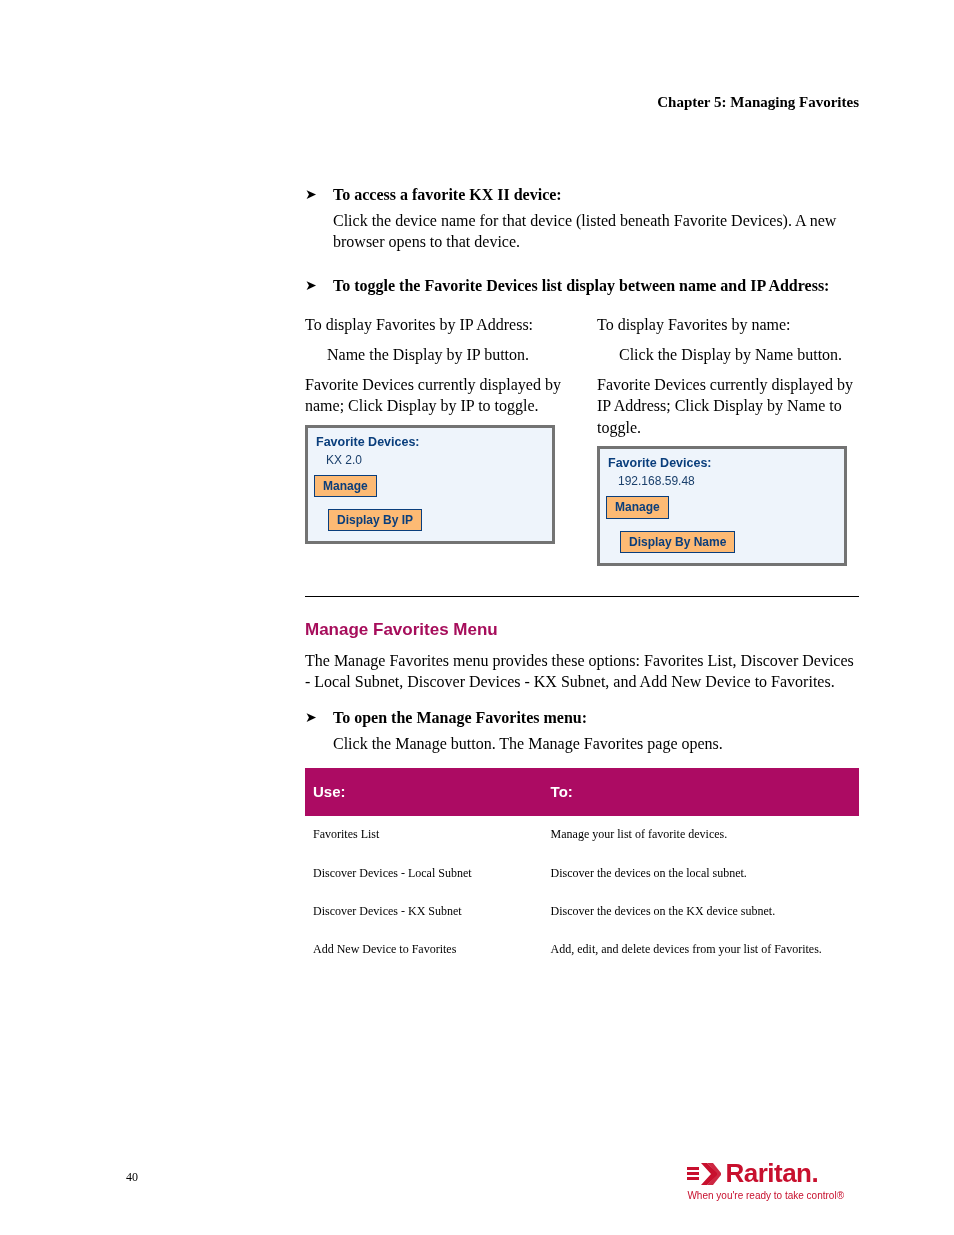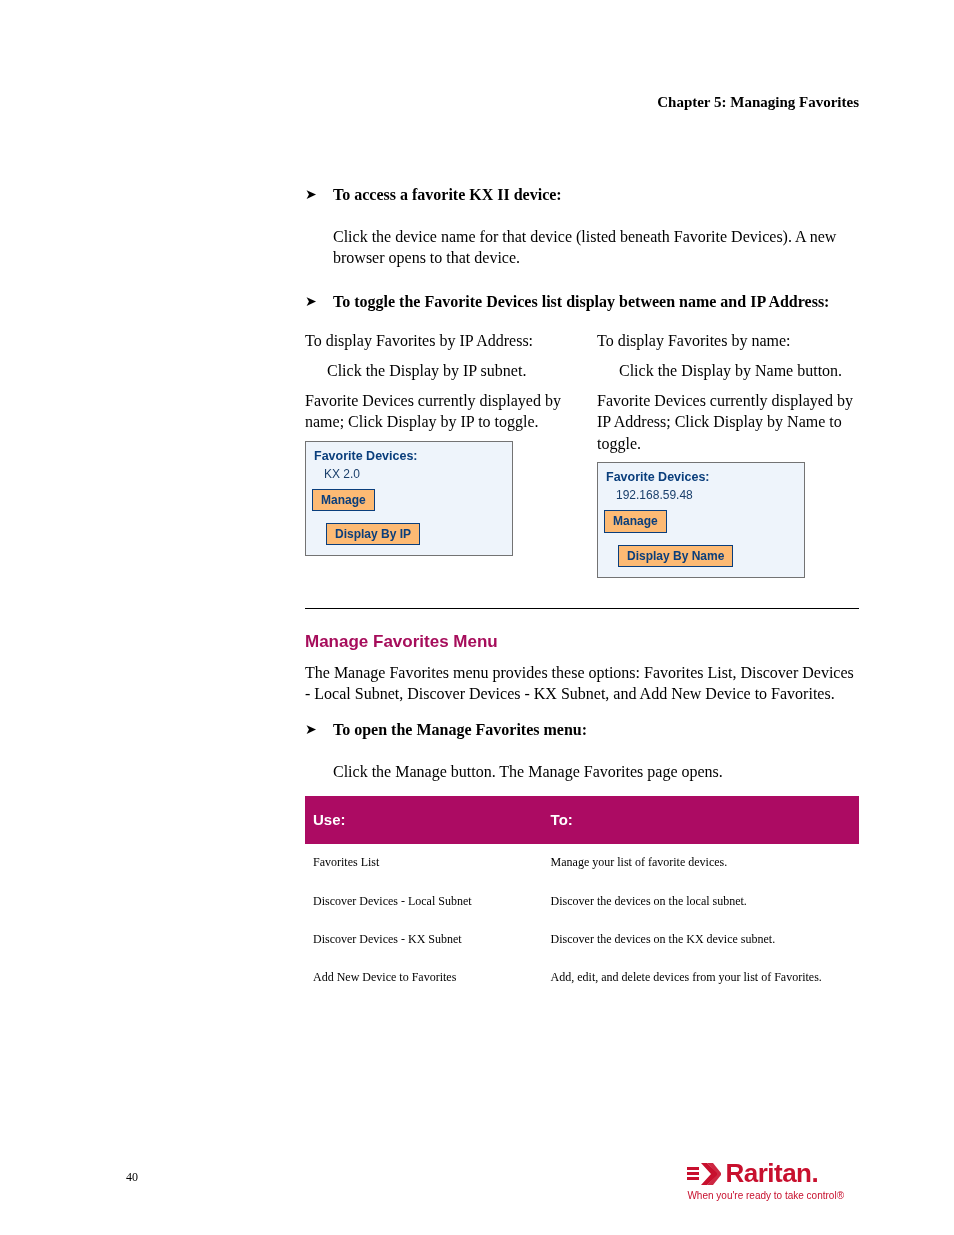--- a/index.html
+++ b/index.html
@@ -42,21 +42,21 @@
   left: 0;
   top: 2px;
   font-size: 14px;
 }
 .task .title {
   font-weight: bold;
   padding-left: 28px;
 }
 .task .body {
   padding-left: 28px;
-  margin-top: 20px;
+  margin-top: 4px;
 }
 
 .two-col {
   display: flex;
   gap: 30px;
   margin-top: 18px;
 }
 .two-col .col {
   flex: 1 1 0;
 }
@@ -103,23 +103,23 @@
 .opt-table th:first-child { width: 40%; }
 .opt-table td {
   padding: 10px 8px 12px 8px;
   vertical-align: top;
   font-size: 12px;
 }
 
 
 .fav-widget {
   margin-top: 6px;
-  width: 208px;
+  width: 250px;
   background: #eef4fb;
-  border: 1px solid #737373;
+  border: 3px solid #737373;
   padding: 4px 6px 10px 6px;
   font-family: Verdana, Geneva, sans-serif;
   font-size: 12px;
   box-sizing: border-box;
 }
 .fav-widget .fw-title {
   color: #0a3e7c;
   font-weight: bold;
   font-size: 12.5px;
   padding: 2px 0 1px 2px;
@@ -192,21 +192,21 @@
     </div>
 
     <div class="task" style="margin-top:22px;">
       <span class="arrow">➤</span>
       <div class="title">To toggle the Favorite Devices list display between name and IP Address:</div>
 
       <div class="two-col">
 
         <div class="col">
           <p>To display Favorites by IP Address:</p>
-          <p class="step">Click the Display by IP subnet.</p>
+          <p class="step">Name the Display by IP button.</p>
           <p>Favorite Devices currently displayed by name; Click Display by IP to toggle.</p>
 
           <div class="fav-widget">
             <div class="fw-title">Favorite Devices:</div>
             <div class="fw-item">KX 2.0</div>
             <div class="fw-btn">Manage</div>
             <div class="fw-btn-row indent" style="margin-top:10px;">
               <div class="fw-btn">Display By IP</div>
             </div>
           </div>

